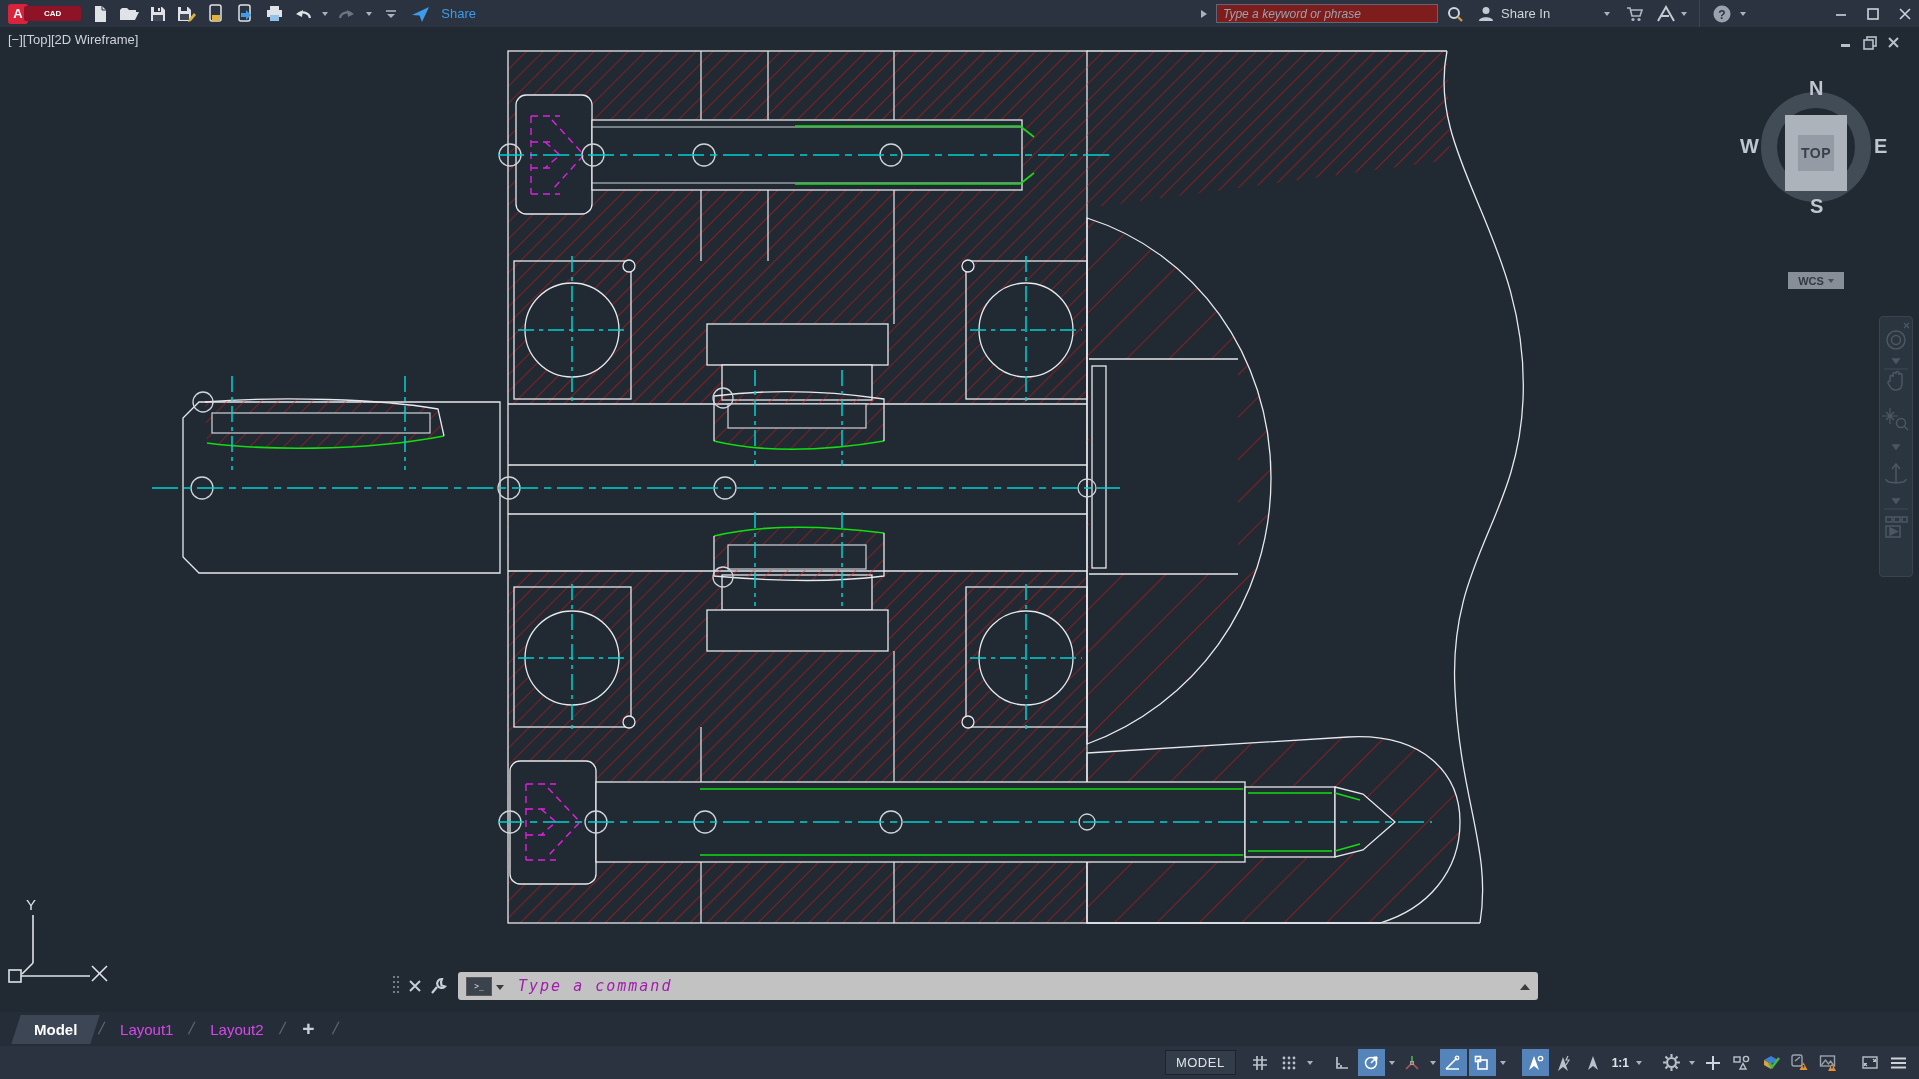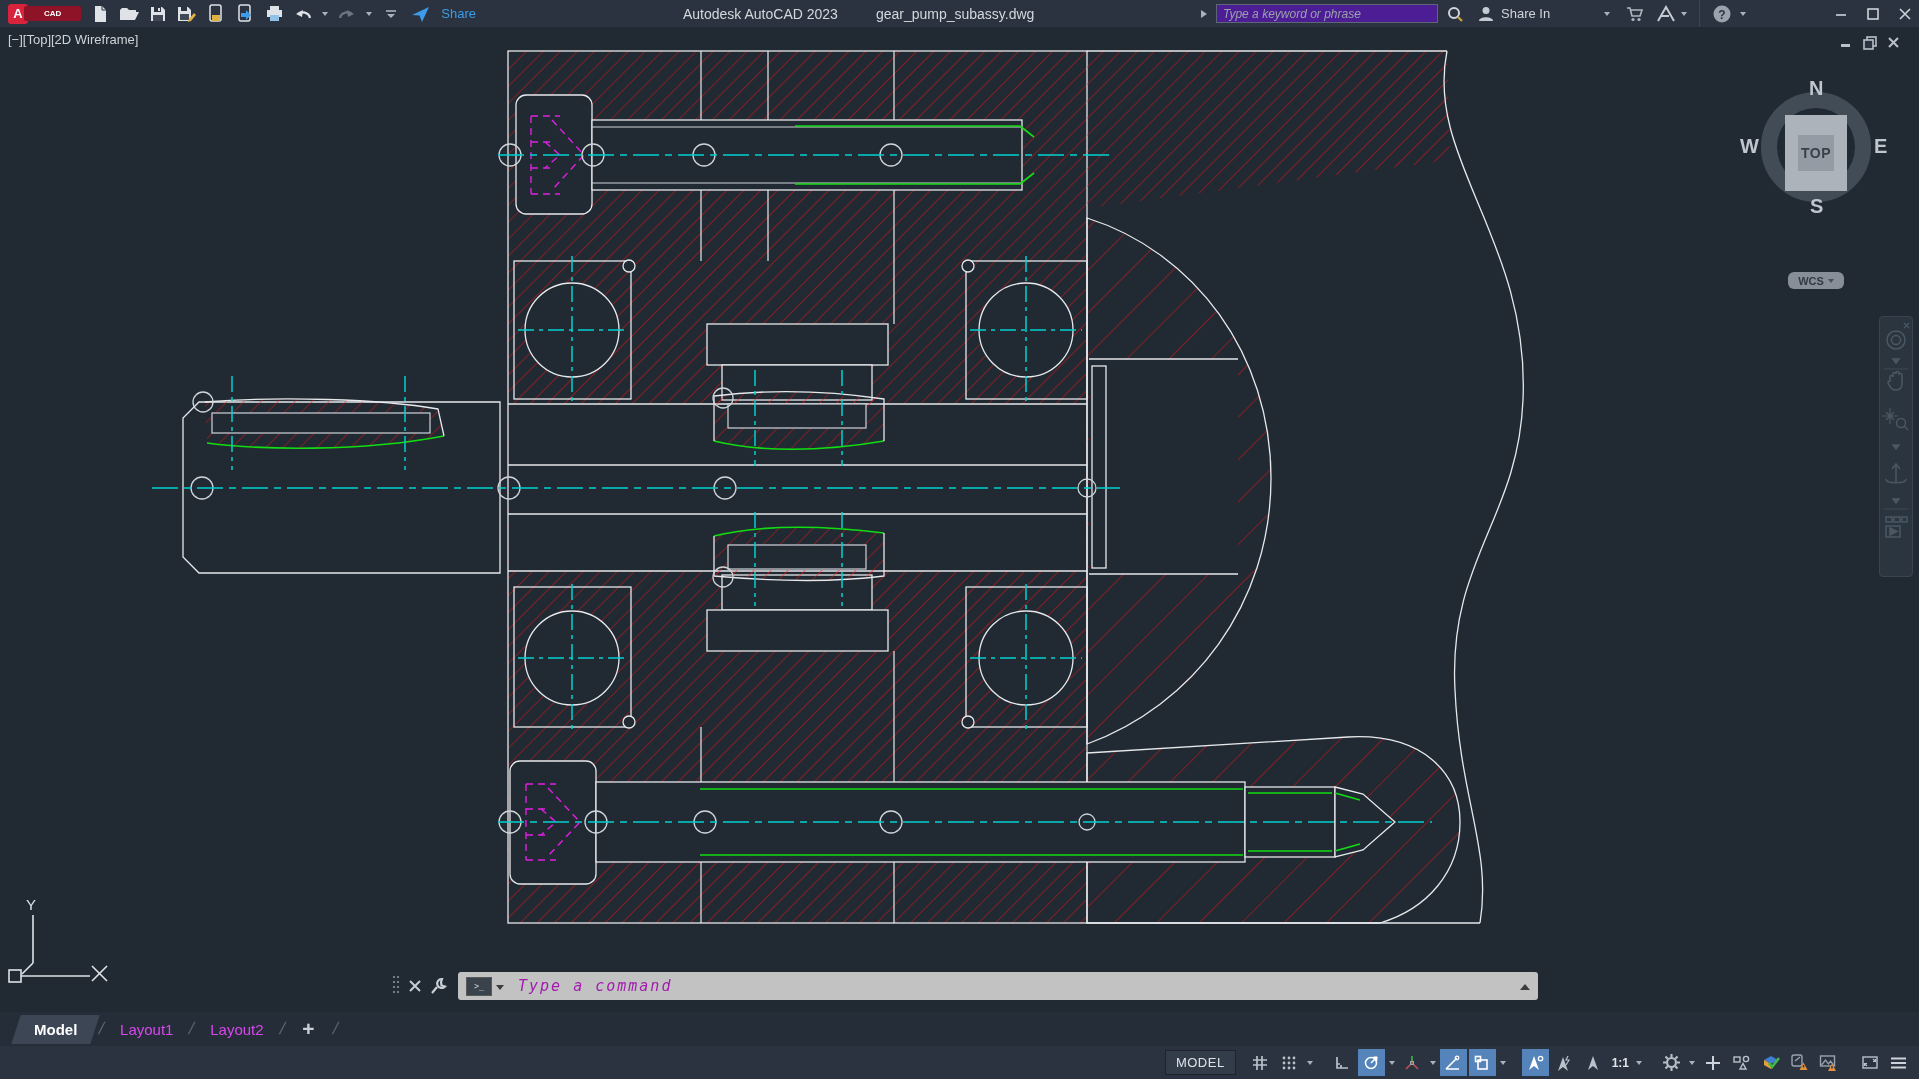--- a/index.html
+++ b/index.html
@@ -8,32 +8,32 @@
   
   #titlebar{position:absolute;left:0;top:0;width:1919px;height:27px;background:#2a333f;display:flex;align-items:center;z-index:30}
   .qat{display:flex;align-items:center;gap:9px;padding-left:8px}
   .qicon{width:20px;height:20px;display:flex;align-items:center;justify-content:center}
   .badge-a{width:20px;height:20px;background:#d8233d;border-radius:3px;color:#fff;font-weight:bold;font-size:13px;display:flex;align-items:center;justify-content:center}
   .badge-cad{height:15px;background:#8f1326;border-radius:2px;color:#fff;font-weight:bold;font-size:8px;display:flex;align-items:center;justify-content:center;padding:0 20px;margin-left:-4px}
   .car{width:0;height:0;border:3.5px solid transparent;border-top:4.5px solid #a9b2bc;margin-top:4px}
   .share-lbl{color:#3d9be9;font-size:13px;margin-left:2px}
   #title-center{position:absolute;left:683px;top:0;height:27px;display:flex;align-items:center;gap:38px;color:#d4d8dd;font-size:14px}
   .tr-abs{position:absolute;top:0;height:27px;display:flex;align-items:center}
-  #search-field{position:absolute;left:1216px;top:4px;width:222px;height:19px;background:#4c1d95;border:1px solid #5d6675;color:#9aa2ac;font-style:italic;font-size:12px;padding:0 6px;box-sizing:border-box;font-family:"Liberation Sans",sans-serif}
+  #search-field{position:absolute;left:1216px;top:4px;width:222px;height:19px;background:#7f1d1d;border:1px solid #5d6675;color:#9aa2ac;font-style:italic;font-size:12px;padding:0 6px;box-sizing:border-box;font-family:"Liberation Sans",sans-serif}
   #search-field::placeholder{color:#9aa2ac;font-style:italic}
   
   #vp-label{position:absolute;left:8px;top:32px;font-size:13px;color:#ced3d8;z-index:20}
   #vp-ctrls{position:absolute;left:1840px;top:36px;display:flex;gap:10px;z-index:20;color:#b9c0c8}
   
   #viewcube{position:absolute;left:1752px;top:83px;width:128px;height:128px;z-index:20}
   #vc-ring{position:absolute;left:9px;top:9px;width:78px;height:78px;border:16px solid rgba(72,82,94,.85);border-radius:50%}
   .vc-letter{position:absolute;font-weight:bold;font-size:20px;color:#bfc6cd;z-index:21}
   #vc-face{position:absolute;left:33px;top:32px;width:62px;height:76px;background:#adb3bb;display:flex;align-items:center;justify-content:center;z-index:22}
   #vc-face-in{width:36px;height:36px;background:#959ba4;display:flex;align-items:center;justify-content:center;color:#39404a;font-weight:bold;font-size:14px;letter-spacing:.5px}
-  #wcs{position:absolute;left:1788px;top:272px;width:56px;height:17px;background:#878e97;border-radius:6px;display:flex;align-items:center;justify-content:center;gap:4px;color:#333a44;font-size:11px;font-weight:bold;z-index:20}
+  #wcs{position:absolute;left:1788px;top:272px;width:56px;height:17px;background:#878e97;border-radius:0;display:flex;align-items:center;justify-content:center;gap:4px;color:#333a44;font-size:11px;font-weight:bold;z-index:20}
   .car-dn-dark{width:0;height:0;border:3.5px solid transparent;border-top:4.5px solid #4a515b;margin-top:4px}
   
   #navbar{position:absolute;left:1879px;top:316px;width:32px;height:259px;background:rgba(45,55,66,.85);border:1px solid #3a4450;border-radius:4px;z-index:20}
   
   #cmdbar{position:absolute;left:388px;top:971px;height:30px;display:flex;align-items:center;z-index:25}
   #cmd-mini{display:flex;align-items:center;gap:8px;padding:0 10px 0 4px}
   #cmd-field{width:1080px;height:28px;background:#c2c2c2;border-radius:3px;display:flex;align-items:center;padding:0 8px;box-sizing:border-box}
   #cmd-prompt-box{width:24px;height:17px;border:1px solid #5a5a5a;background:#3a424c;color:#cfd5db;font-size:8px;display:flex;align-items:center;justify-content:center;font-family:"DejaVu Sans Mono",monospace}
   #cmd-text{color:#a21caf;font-size:15px;font-style:italic;font-family:"DejaVu Sans Mono",monospace;letter-spacing:2px;margin-left:14px}
   .car-cmd{width:0;height:0;border:4px solid transparent;border-top:5px solid #3c3c3c;margin:6px 0 0 4px}
@@ -320,24 +320,20 @@
           </svg>
         </span>
     <span class="qicon">
           <svg class="svgic" width="19" height="18" viewBox="0 0 19 18">
             <polygon points="1,10 18,2 11,17 8.5,10.5" fill="#3d9be9"></polygon>
           </svg>
         </span>
     <span class="share-lbl">Share</span>
   </div>
 
-  <div id="title-center">
-    <span>Autodesk AutoCAD 2023</span>
-    <span>gear_pump_subassy.dwg</span>
-  </div>
 
   <span class="tr-abs" style="left:1200px">
         <svg width="8" height="10" viewBox="0 0 8 10">
           <polygon points="1,1 7,5 1,9" fill="#a9b2bc"></polygon>
         </svg>
       </span>
   <input id="search-field" type="text" placeholder="Type a keyword or phrase" style="">
   <span class="tr-abs" style="left:1446px">
         <svg width="18" height="18" viewBox="0 0 18 18">
           <circle cx="8" cy="8" r="5" fill="none" stroke="#d0d6dc" stroke-width="2"></circle>

